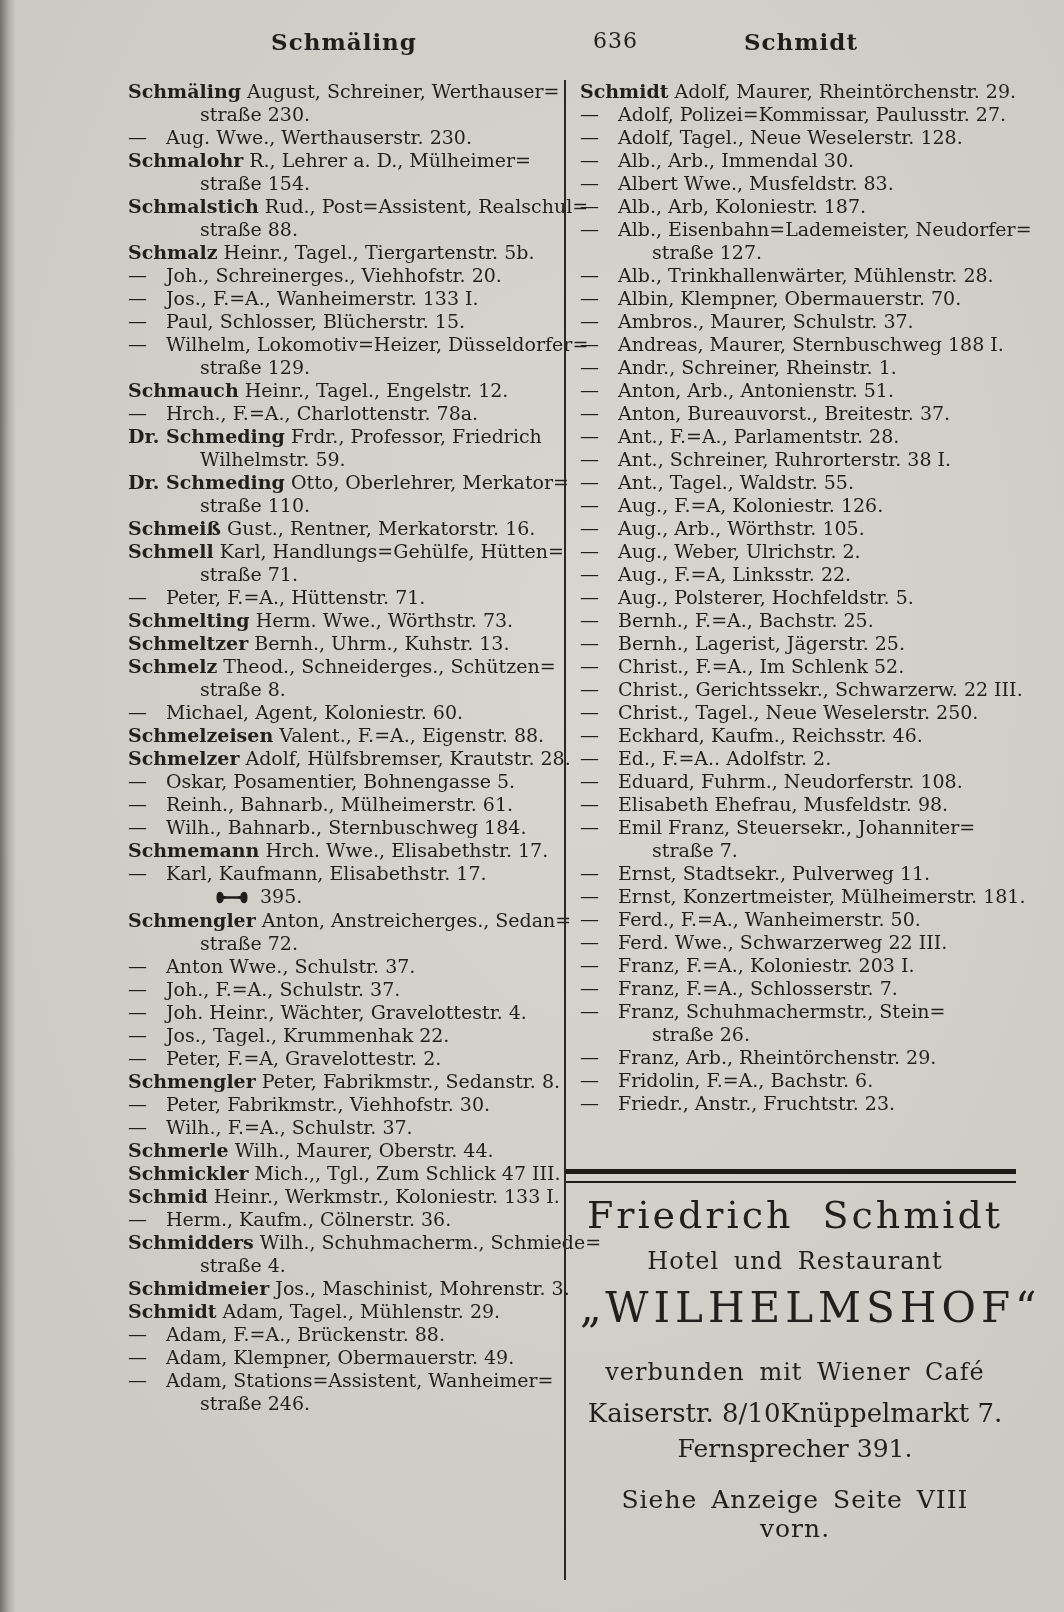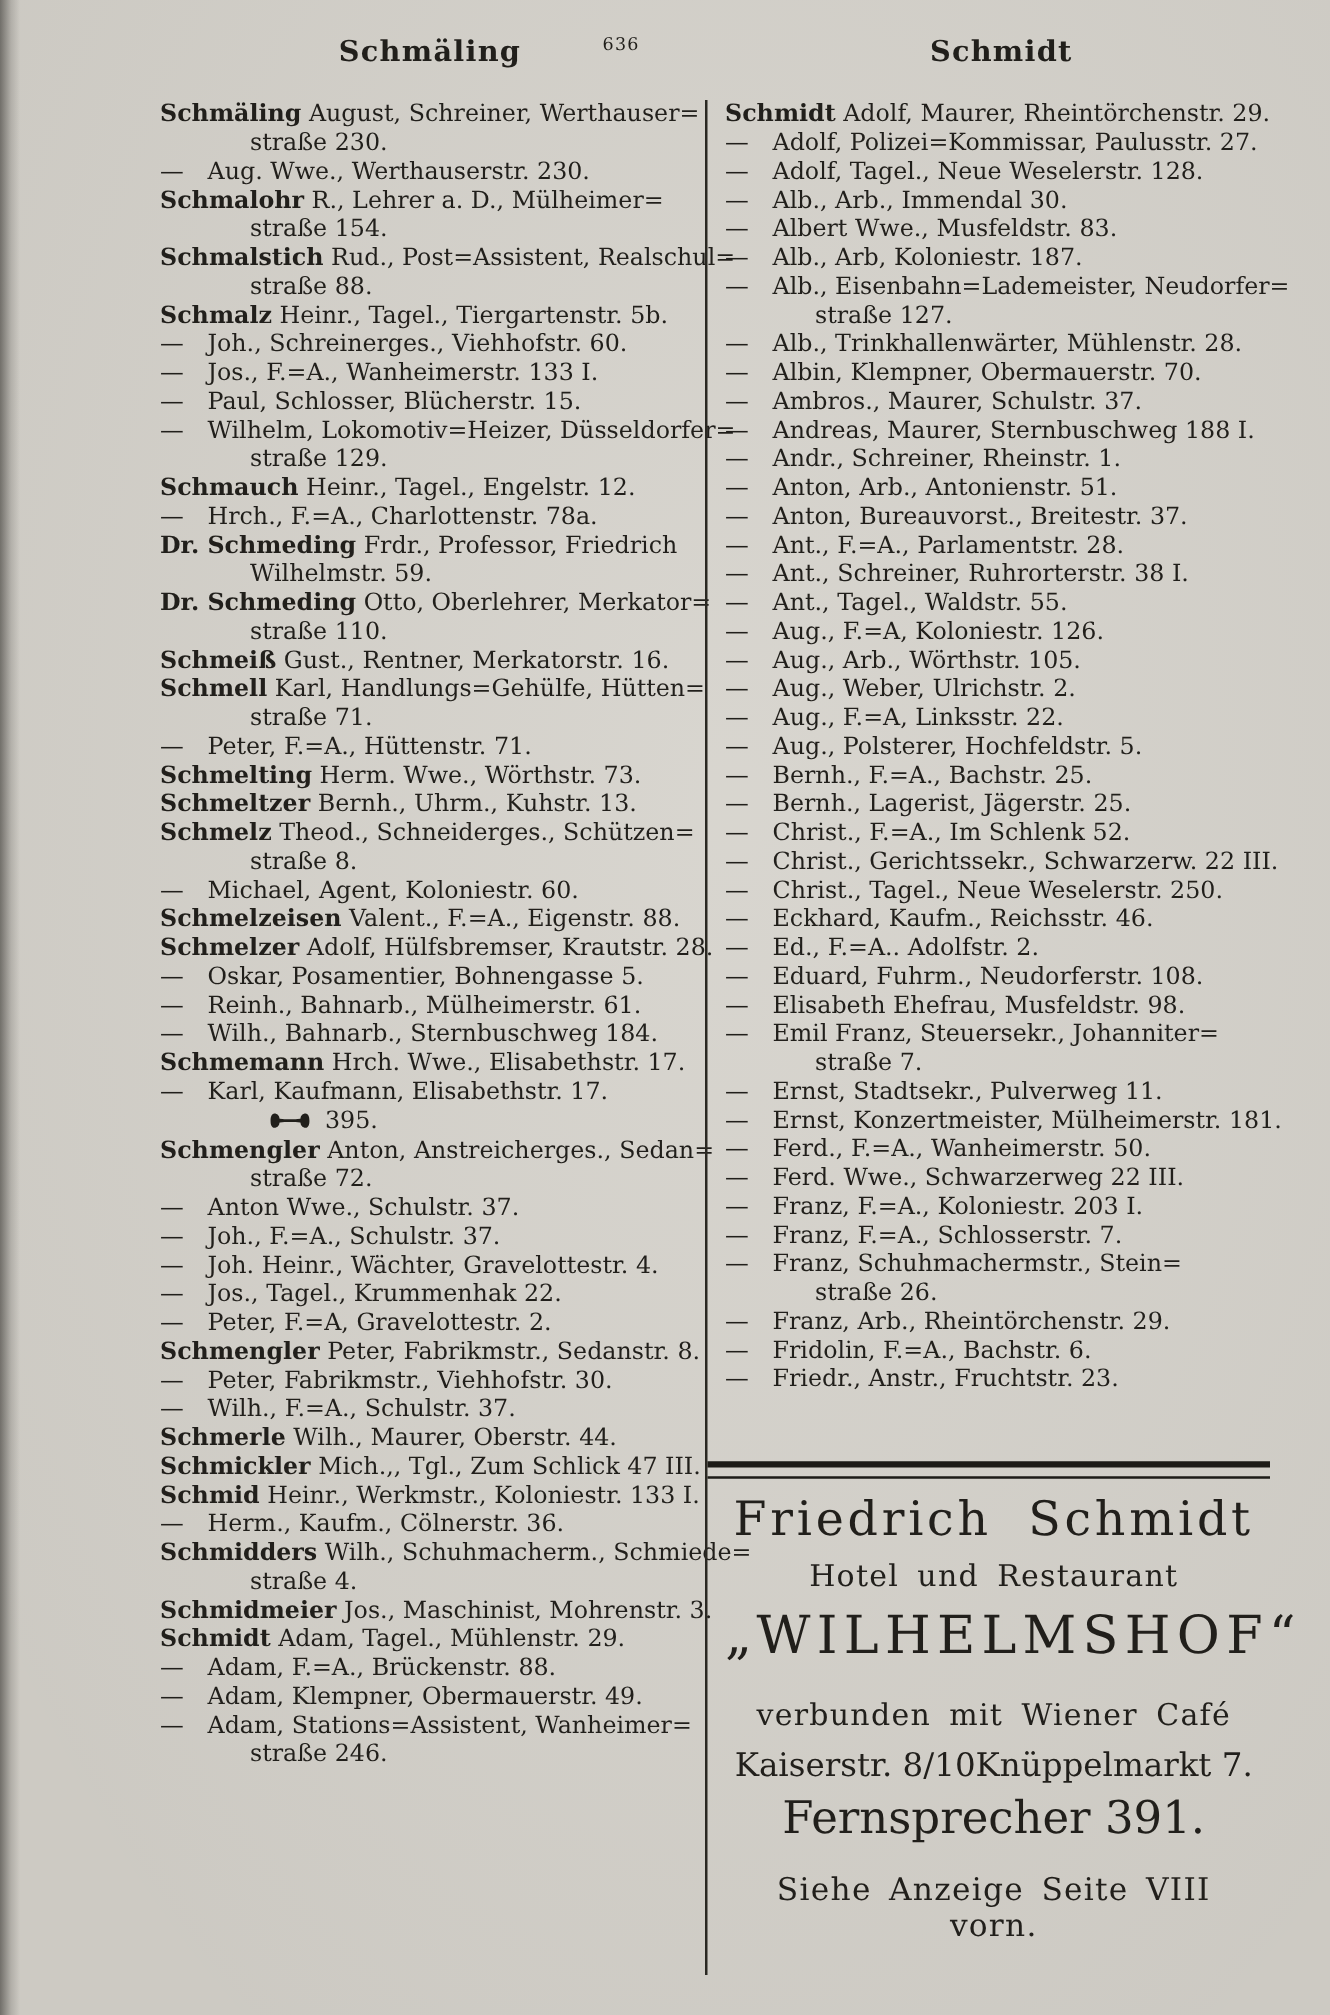--- a/index.html
+++ b/index.html
@@ -11,21 +11,21 @@
   }
   .page{position:absolute;inset:0;
     background:radial-gradient(ellipse at 55% 40%, rgba(255,255,255,0.10), rgba(0,0,0,0.035) 85%);
   }
   
   .edge-shadow{position:absolute;left:0;top:0;bottom:0;width:16px;
     background:linear-gradient(to right, rgba(52,50,46,0.6), rgba(52,50,46,0.18) 55%, rgba(52,50,46,0));
   }
   .page-header{position:absolute;top:28px;left:0;right:0;height:34px;font-size:23px;}
   .hdr-left{position:absolute;left:128px;width:432px;text-align:center;font-weight:bold;letter-spacing:1px;}
-  .hdr-num{position:absolute;left:482px;width:130px;text-align:left;font-weight:normal;font-size:14px;letter-spacing:1px;}
+  .hdr-num{position:absolute;left:508px;width:130px;text-align:right;font-weight:normal;font-size:22px;letter-spacing:1px;}
   .hdr-right{position:absolute;left:586px;width:430px;text-align:center;font-weight:bold;letter-spacing:1px;}
 
   .columns{position:absolute;top:80px;left:128px;width:888px;display:flex;align-items:flex-start;}
   .col-left{width:432px;flex:none;}
   .divider{width:2px;height:1500px;background:#2a2822;flex:none;margin-left:4px;}
   .col-right{flex:1;padding-left:14px;min-width:0;}
 
   .entry{margin:0;padding-left:72px;text-indent:-72px;
     font-size:19px;line-height:23px;white-space:nowrap;}
   .entry .name{font-weight:bold;}
@@ -38,21 +38,21 @@
   
   .ad{margin-top:54px;margin-left:-14px;}
   .rule-thick{height:5px;background:#1d1b17;}
   .rule-thin{height:2px;background:#1d1b17;margin-top:7px;}
   .ad-body{padding:10px 6px 0 14px;text-align:center;}
   .ad-name{font-size:38px;letter-spacing:3px;line-height:44px;word-spacing:14px;}
   .ad-subtitle{font-size:24px;margin-top:10px;letter-spacing:1px;word-spacing:6px;}
   .ad-brand{font-size:42px;letter-spacing:5px;margin-top:8px;line-height:50px;}
   .ad-line{font-size:24px;margin-top:25px;letter-spacing:1px;word-spacing:6px;}
   .ad-addresses{display:flex;justify-content:center;font-size:26px;margin-top:12px;padding:0 4px;}
-  .ad-phone{font-size:36px;margin-top:6px;}
+  .ad-phone{font-size:25px;margin-top:6px;}
   .ad-note{font-size:25px;margin-top:22px;letter-spacing:1px;word-spacing:5px;}
 </style>
 </head>
 <body>
 
 <div class="page">
   <div class="edge-shadow"></div>
 
   <header class="page-header">
     <span class="hdr-left">Schmäling</span>
@@ -67,21 +67,21 @@
         <p class="entry entry-main"><span class="name">Schmäling</span><span class="rest"> August, Schreiner, Werthauser=</span><span class="cont">straße 230.</span></p>
 
         <p class="entry entry-sub"><span class="rest">— Aug. Wwe., Werthauserstr. 230.</span></p>
 
         <p class="entry entry-main"><span class="name">Schmalohr</span><span class="rest"> R., Lehrer a. D., Mülheimer=</span><span class="cont">straße 154.</span></p>
 
         <p class="entry entry-main"><span class="name">Schmalstich</span><span class="rest"> Rud., Post=Assistent, Realschul=</span><span class="cont">straße 88.</span></p>
 
         <p class="entry entry-main"><span class="name">Schmalz</span><span class="rest"> Heinr., Tagel., Tiergartenstr. 5b.</span></p>
 
-        <p class="entry entry-sub"><span class="rest">— Joh., Schreinerges., Viehhofstr. 60.</span></p>
+        <p class="entry entry-sub"><span class="rest">— Joh., Schreinerges., Viehhofstr. 20.</span></p>
 
         <p class="entry entry-sub"><span class="rest">— Jos., F.=A., Wanheimerstr. 133 I.</span></p>
 
         <p class="entry entry-sub"><span class="rest">— Paul, Schlosser, Blücherstr. 15.</span></p>
 
         <p class="entry entry-sub"><span class="rest">— Wilhelm, Lokomotiv=Heizer, Düsseldorfer=</span><span class="cont">straße 129.</span></p>
 
         <p class="entry entry-main"><span class="name">Schmauch</span><span class="rest"> Heinr., Tagel., Engelstr. 12.</span></p>
 
         <p class="entry entry-sub"><span class="rest">— Hrch., F.=A., Charlottenstr. 78a.</span></p>

